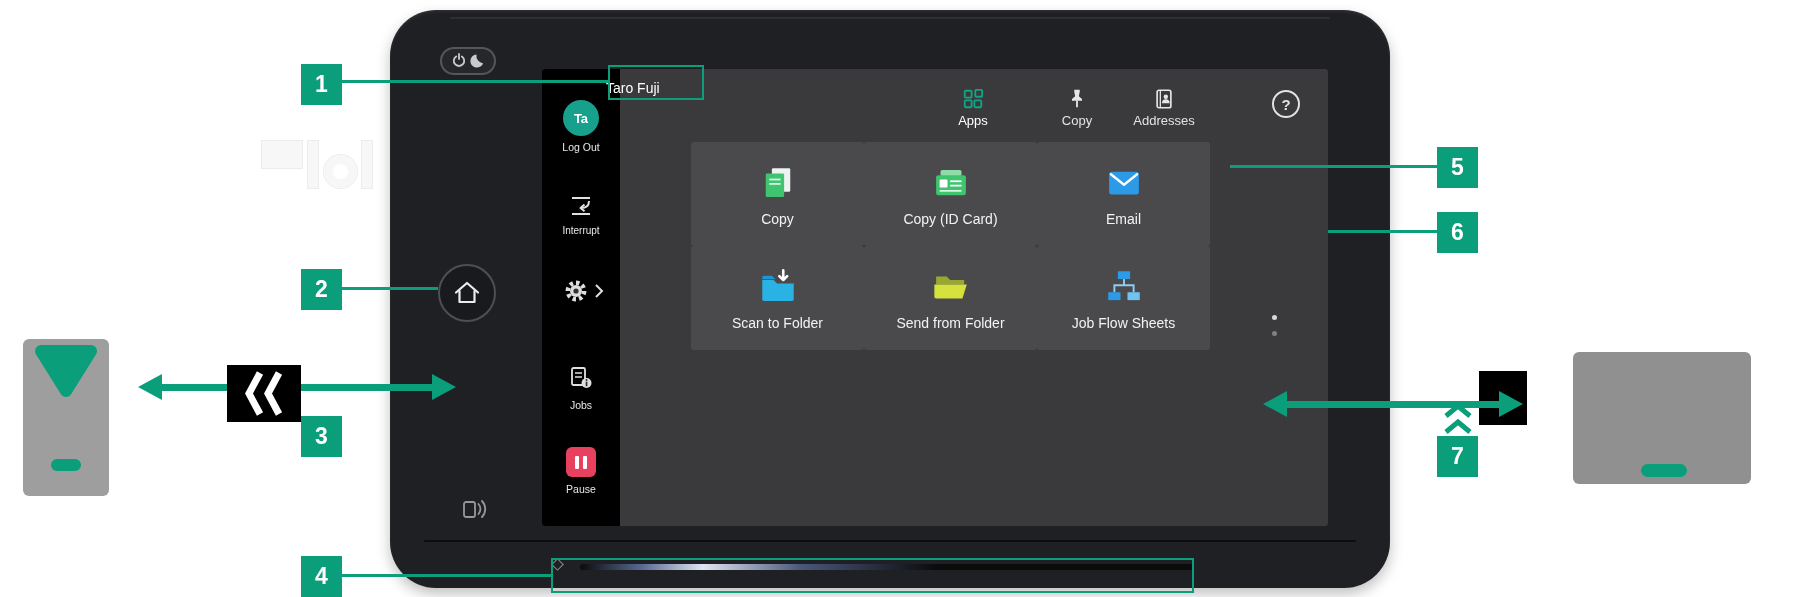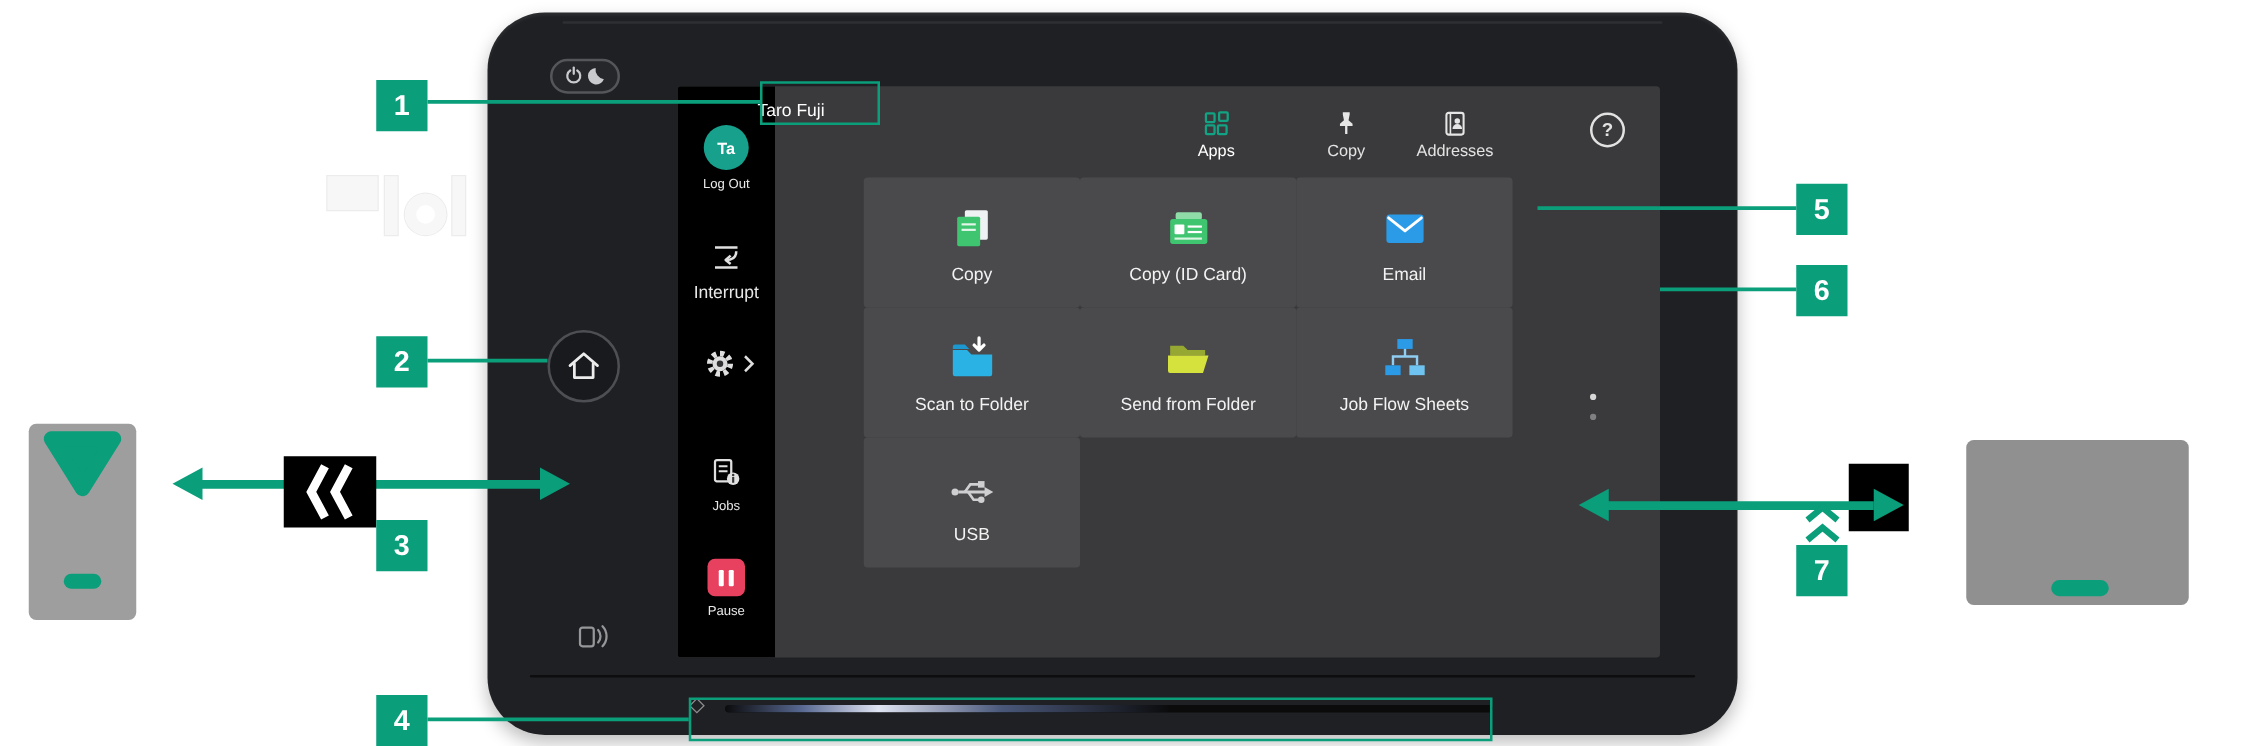--- a/index.html
+++ b/index.html
@@ -120,21 +120,21 @@
         <div class="s-label s-item" style="top:72px">Log Out</div>
 
         <div class="abs s-item" style="left:26px;top:124px">
           <svg width="26" height="26" viewBox="0 0 26 26" fill="none">
             <path d="M4 5 h18" stroke="#e0e0e0" stroke-width="2"></path>
             <path d="M4 21 h18" stroke="#e0e0e0" stroke-width="2"></path>
             <path d="M21 8 c0 6 -5 7 -8 7" stroke="#e0e0e0" stroke-width="2"></path>
             <path d="M16.5 11.5 L12.5 15 l4 3.2" stroke="#e0e0e0" stroke-width="2" stroke-linejoin="round"></path>
           </svg>
         </div>
-        <div class="s-label" style="top:156px;font-size:14px">Interrupt</div>
+        <div class="s-label" style="top:156px;font-size:10px">Interrupt</div>
 
         <div class="settings-row">
           <svg width="24" height="24" viewBox="0 0 24 24">
             <circle cx="12" cy="12" r="8.2" fill="none" stroke="#dedede" stroke-width="4.5" stroke-dasharray="3.4 3"></circle>
             <circle cx="12" cy="12" r="6" fill="#dedede"></circle>
             <circle cx="12" cy="12" r="2.6" fill="#333335"></circle>
           </svg>
           <svg width="10" height="16" viewBox="0 0 10 16" fill="none">
             <path d="M2 2 L8 8 L2 14" stroke="#dedede" stroke-width="2"></path>
           </svg>
@@ -246,32 +246,20 @@
         <div class="tile">
           <svg width="42" height="42" viewBox="0 0 48 48">
             <path d="M24 14 v8 H13 v8 M24 22 h11 v8" stroke="#8fcdf2" stroke-width="2.2" fill="none"></path>
             <rect x="17" y="6" width="14" height="9" fill="#2b9be8"></rect>
             <rect x="6" y="30" width="14" height="9" fill="#2b9be8"></rect>
             <rect x="28" y="30" width="14" height="9" fill="#6fc3f0"></rect>
           </svg>
           <span class="tile-label">Job Flow Sheets</span>
         </div>
 
-        <div class="tile">
-          <svg width="42" height="42" viewBox="0 0 48 48">
-            <circle cx="8" cy="27" r="3.2" fill="#cfcfd2"></circle>
-            <path d="M11 27 h26" stroke="#cfcfd2" stroke-width="2.6"></path>
-            <path d="M43 27 l-8 -4.5 v9 z" fill="#cfcfd2"></path>
-            <path d="M17 27 l5 -7 h7" stroke="#cfcfd2" stroke-width="2.4" fill="none"></path>
-            <rect x="29" y="17" width="6" height="6" fill="#cfcfd2"></rect>
-            <path d="M20 27 l5 7 h5" stroke="#cfcfd2" stroke-width="2.4" fill="none"></path>
-            <circle cx="32" cy="34" r="3" fill="#cfcfd2"></circle>
-          </svg>
-          <span class="tile-label">USB</span>
-        </div>
       </div>
 
       <div class="dot" style="left:730px;top:246px;background:#d8d8d8"></div>
       <div class="dot" style="left:730px;top:262px;background:#808083"></div>
     </div>
   </div>
 
   <div class="badge" style="left:301px;top:64px">1</div>
   <div class="cline" style="left:342px;top:80px;width:266px"></div>
   <div class="cbox" style="left:608px;top:65px;width:96px;height:35px"></div>

